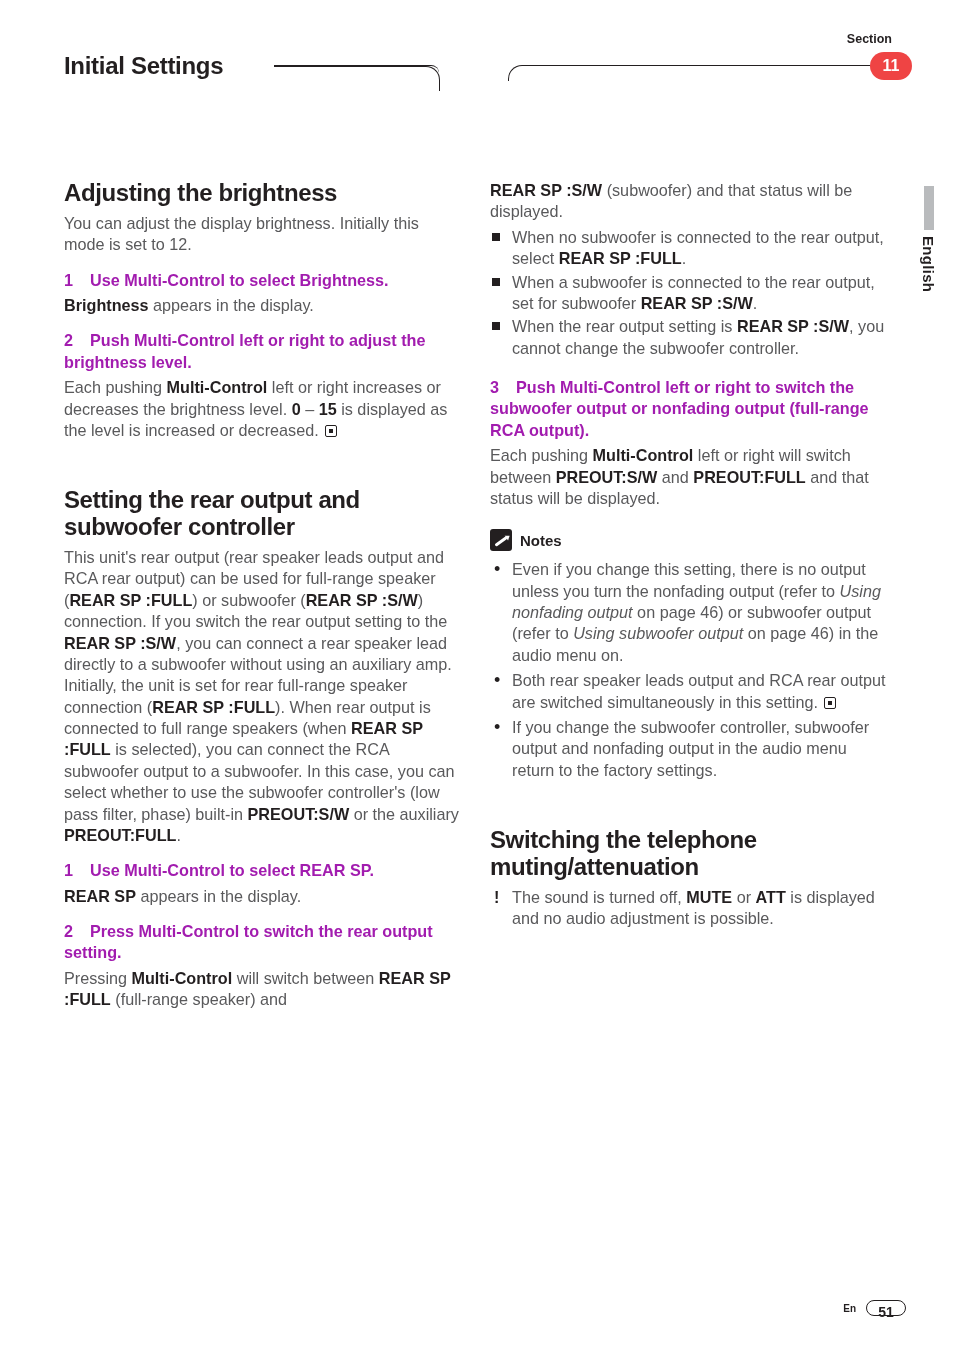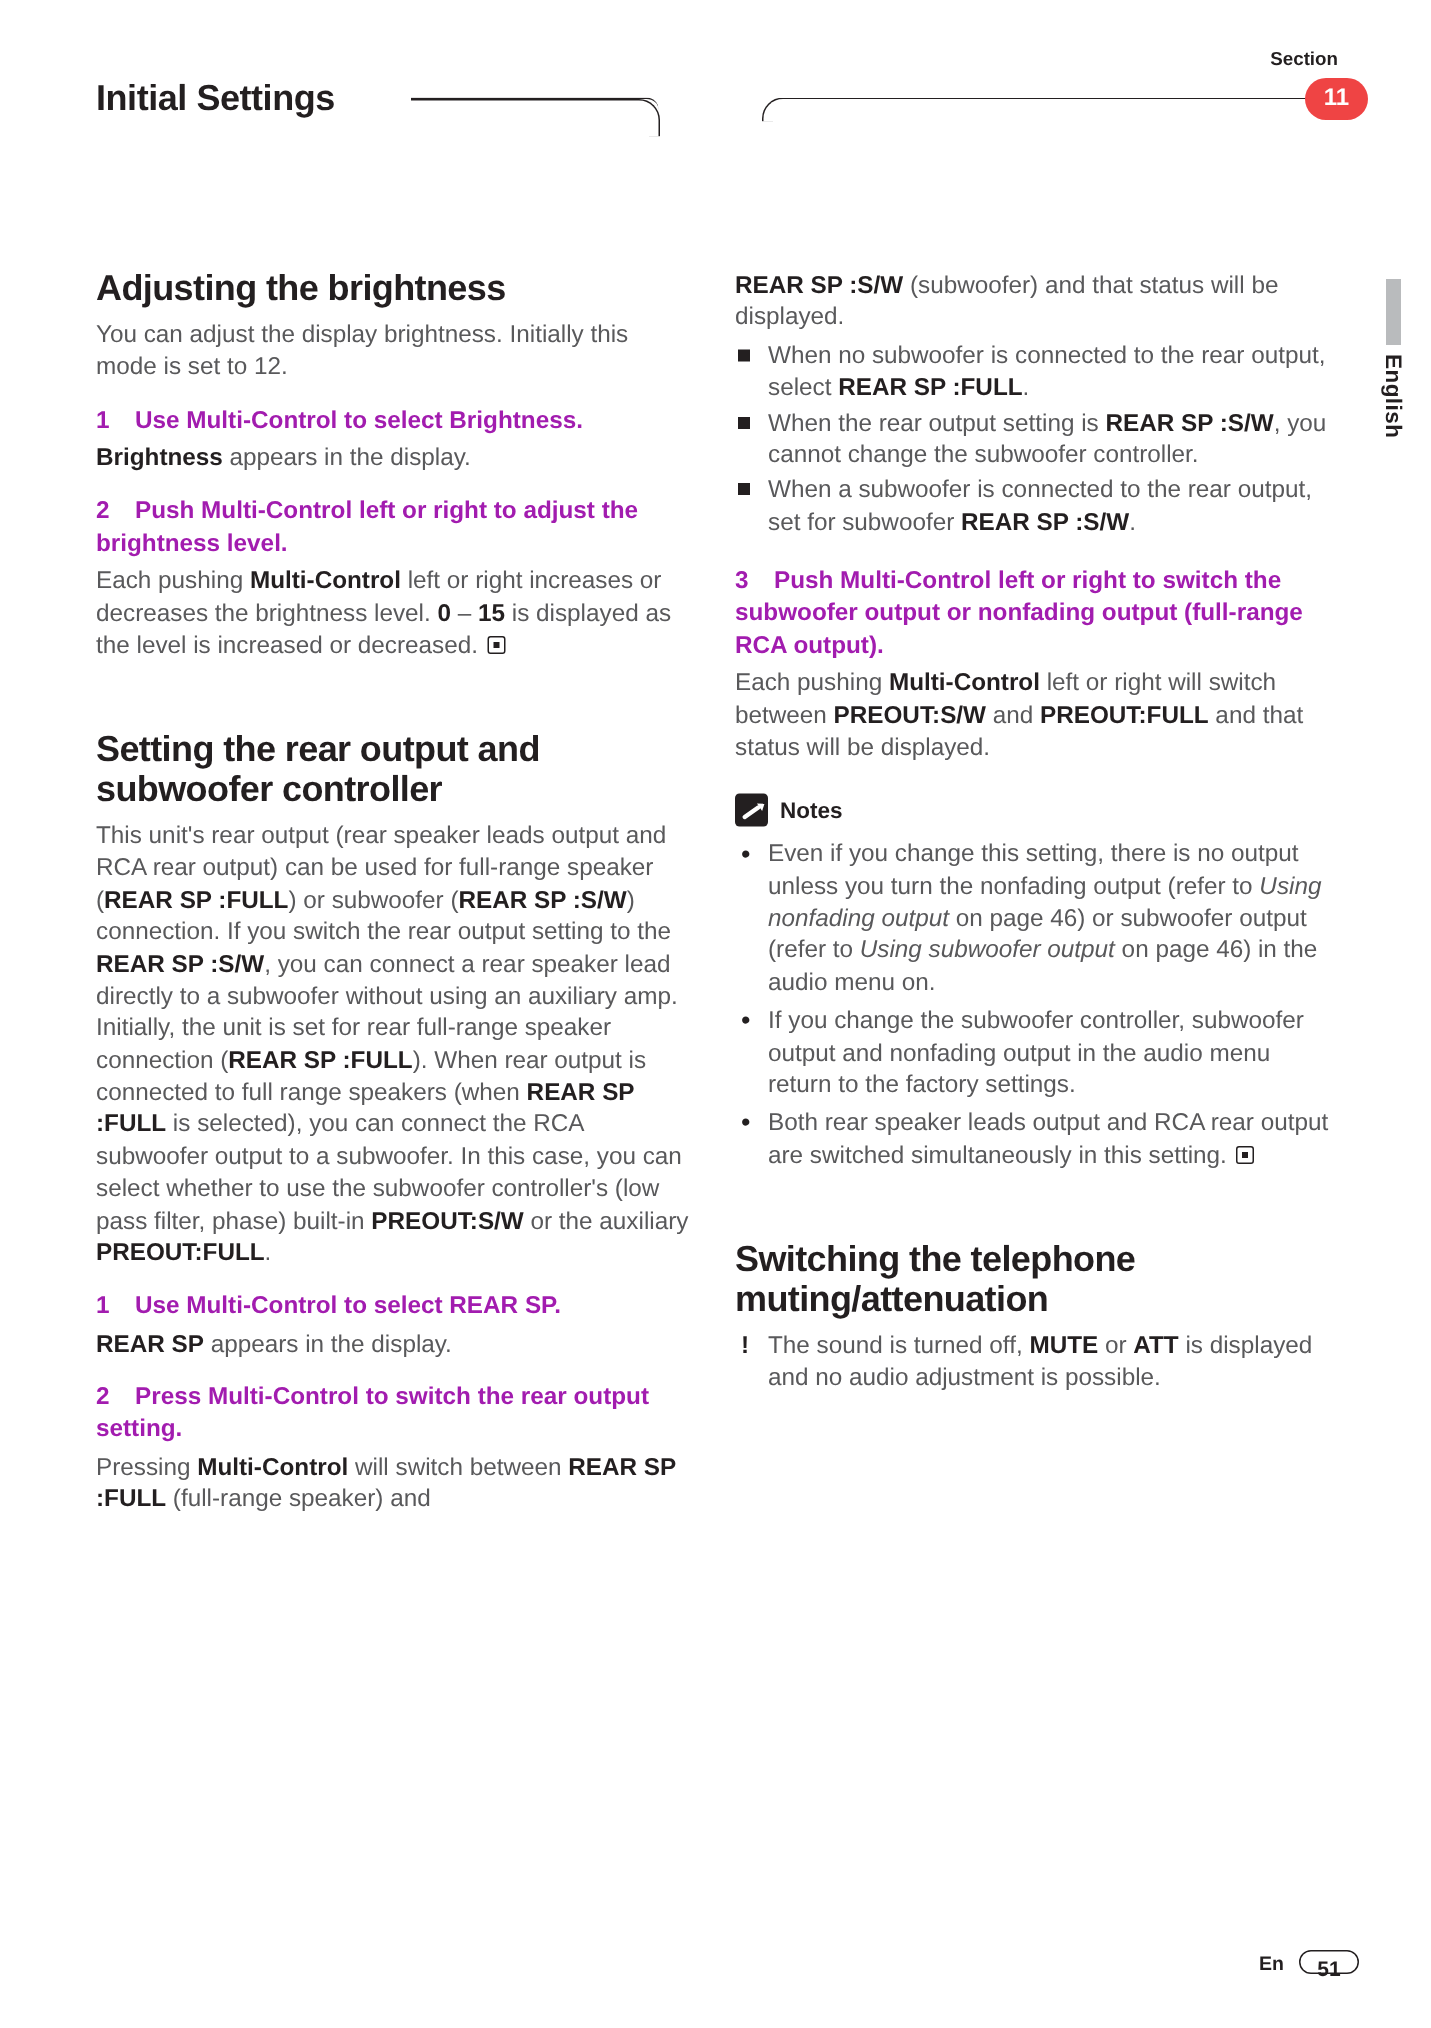--- a/index.html
+++ b/index.html
@@ -186,21 +186,21 @@
 
   
   .footer {
     position:absolute;
     right:48px;
     bottom:36px;
     display:flex;
     align-items:center;
     gap:10px;
   }
-  .footer .lang { font-size:13px; font-weight:700; }
+  .footer .lang { font-size:10px; font-weight:700; }
   .footer .pageno {
     width:40px; height:16px;
     border:1.2px solid #231f20;
     border-radius:14px;
     text-align:center;
     font-size:14px;
     font-weight:700;
     line-height:22px;
   }
 </style>
@@ -272,47 +272,47 @@
 
     <p>
       <span class="b">REAR SP :S/W</span><span> (subwoofer) and that status will be displayed.</span>
     </p>
 
     <ul class="square">
       <li>
         <span>When no subwoofer is connected to the rear output, select </span><span class="b">REAR SP :FULL</span><span>.</span>
       </li>
       <li>
+        <span>When a subwoofer is connected to the rear output, set for subwoofer </span><span class="b">REAR SP :S/W</span><span>.</span>
+      </li>
+      <li>
         <span>When the rear output setting is </span><span class="b">REAR SP :S/W</span><span>, you cannot change the subwoofer controller.</span>
-      </li>
-      <li>
-        <span>When a subwoofer is connected to the rear output, set for subwoofer </span><span class="b">REAR SP :S/W</span><span>.</span>
       </li>
     </ul>
 
     <p class="step-head" style="margin-top:18px;">
       <span class="num">3</span><span>Push Multi-Control left or right to switch the subwoofer output or nonfading output (full-range RCA output).</span>
     </p>
     <p>
       <span>Each pushing </span><span class="b">Multi-Control</span><span> left or right will switch between </span><span class="b">PREOUT:S/W</span><span> and </span><span class="b">PREOUT:FULL</span><span> and that status will be displayed.</span>
     </p>
 
     <div class="notes-head">
       <span class="pencil"></span>
       <span class="label">Notes</span>
     </div>
     <ul class="dot">
       <li>
         <span>Even if you change this setting, there is no output unless you turn the nonfading output (refer to </span><span class="i">Using nonfading output</span><span> on page 46) or subwoofer output (refer to </span><span class="i">Using subwoofer output</span><span> on page 46) in the audio menu on.</span>
       </li>
-      <li><span>If you change the subwoofer controller, subwoofer output and nonfading output in the audio menu return to the factory settings.</span></li>
       <li>
         <span>Both rear speaker leads output and RCA rear output are switched simultaneously in this setting.</span>
         <span class="end-icon"></span>
       </li>
+      <li><span>If you change the subwoofer controller, subwoofer output and nonfading output in the audio menu return to the factory settings.</span></li>
     </ul>
 
     <div class="block" style="margin-top:46px;">
       <h2>Switching the telephone muting/attenuation</h2>
       <ul class="dash">
         <li>
           <span>The sound is turned off, </span><span class="b">MUTE</span><span> or </span><span class="b">ATT</span><span> is displayed and no audio adjustment is possible.</span>
         </li>
       </ul>
     </div>

